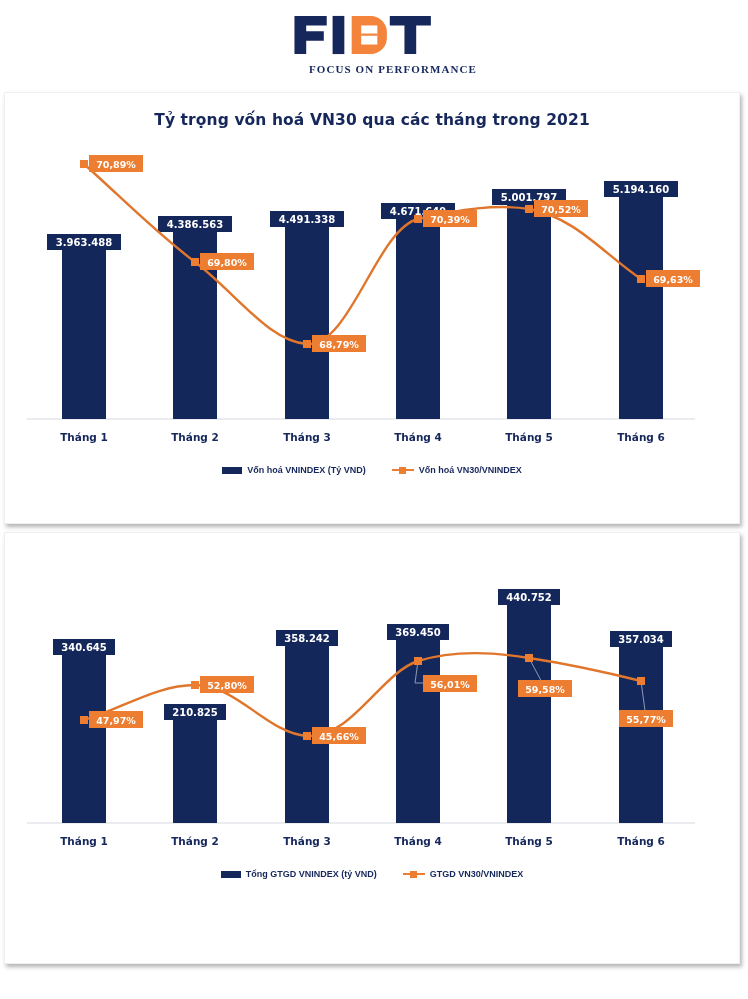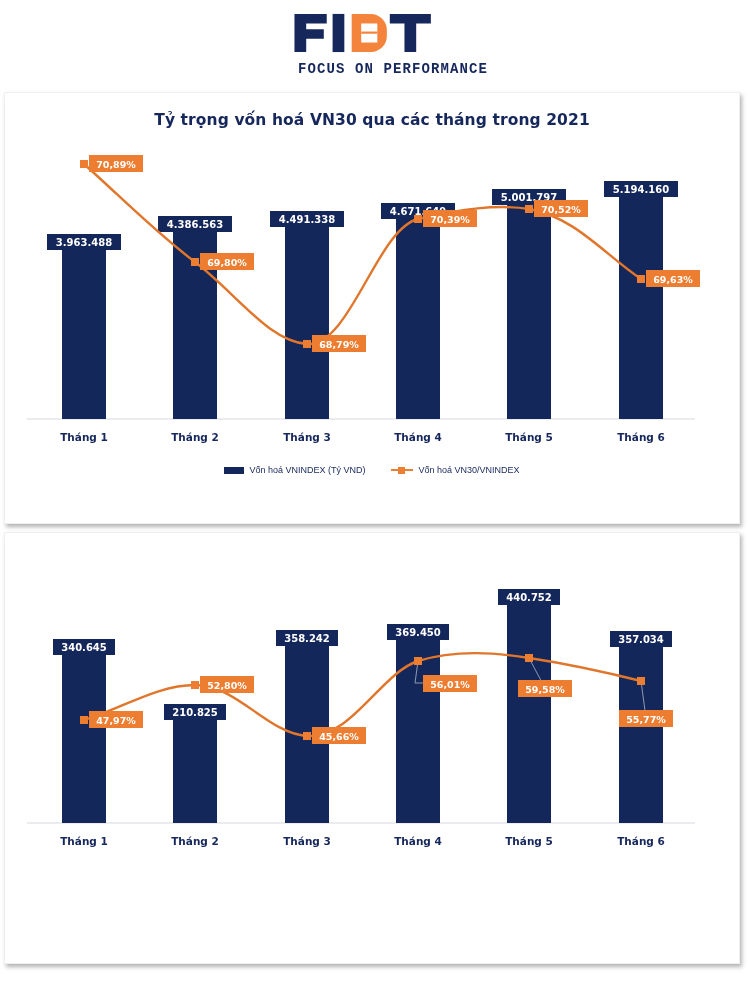--- a/index.html
+++ b/index.html
@@ -13,25 +13,25 @@
   
   .logo-header{
     width:748px;height:88px;
     display:flex;flex-direction:column;
     align-items:center;justify-content:center;
     background:#ffffff;
   }
   .logo-mark{height:44px;display:block;}
   .logo-tagline{
     margin-top:6px;
-    font-size:14px;
+    font-size:11px;
     font-weight:bold;
     letter-spacing:1.1px;
     color:#16275c;
-    font-family:Liberation Mono, monospace;
+    font-family:Liberation Serif, serif;
     margin-left:38px;
   }
   
   .card{
     position:absolute;
     left:4px;
     width:736px;
     background:#ffffff;
     border:1px solid #eceff3;
     box-shadow:2px 3px 4px rgba(90,90,90,0.45);
@@ -53,21 +53,21 @@
   .legend{
     display:flex;
     justify-content:center;
     align-items:center;
     gap:26px;
     margin-top:-4px;
   }
   .legend-item{display:flex;align-items:center;gap:5px;}
   .legend-label{
     font-size:9px;
-    font-weight:normal;
+    font-weight:bold;
     color:#16275c;
     font-family:"Liberation Sans",sans-serif;
     white-space:nowrap;
   }
   .swatch-bar{width:20px;height:7px;background:#14275b;display:inline-block;}
   .swatch-line{position:relative;width:22px;height:9px;display:inline-block;}
   .swatch-line::before{
     content:"";position:absolute;left:0;top:3px;width:22px;height:2.4px;
     background:#ed7d31;
   }
@@ -277,13 +277,23 @@
     <g>
       <text class="tick-label" x="79" y="312">Tháng 1</text>
       <text class="tick-label" x="190" y="312">Tháng 2</text>
       <text class="tick-label" x="302" y="312">Tháng 3</text>
       <text class="tick-label" x="413" y="312">Tháng 4</text>
       <text class="tick-label" x="524" y="312">Tháng 5</text>
       <text class="tick-label" x="636" y="312">Tháng 6</text>
     </g>
   </svg>
 
+  <div class="legend">
+    <div class="legend-item">
+      <span class="swatch-bar"></span>
+      <span class="legend-label">Tổng GTGD VNINDEX (tỷ VND)</span>
+    </div>
+    <div class="legend-item">
+      <span class="swatch-line"></span>
+      <span class="legend-label">GTGD VN30/VNINDEX</span>
+    </div>
+  </div>
 </div>
 
 </body></html>

